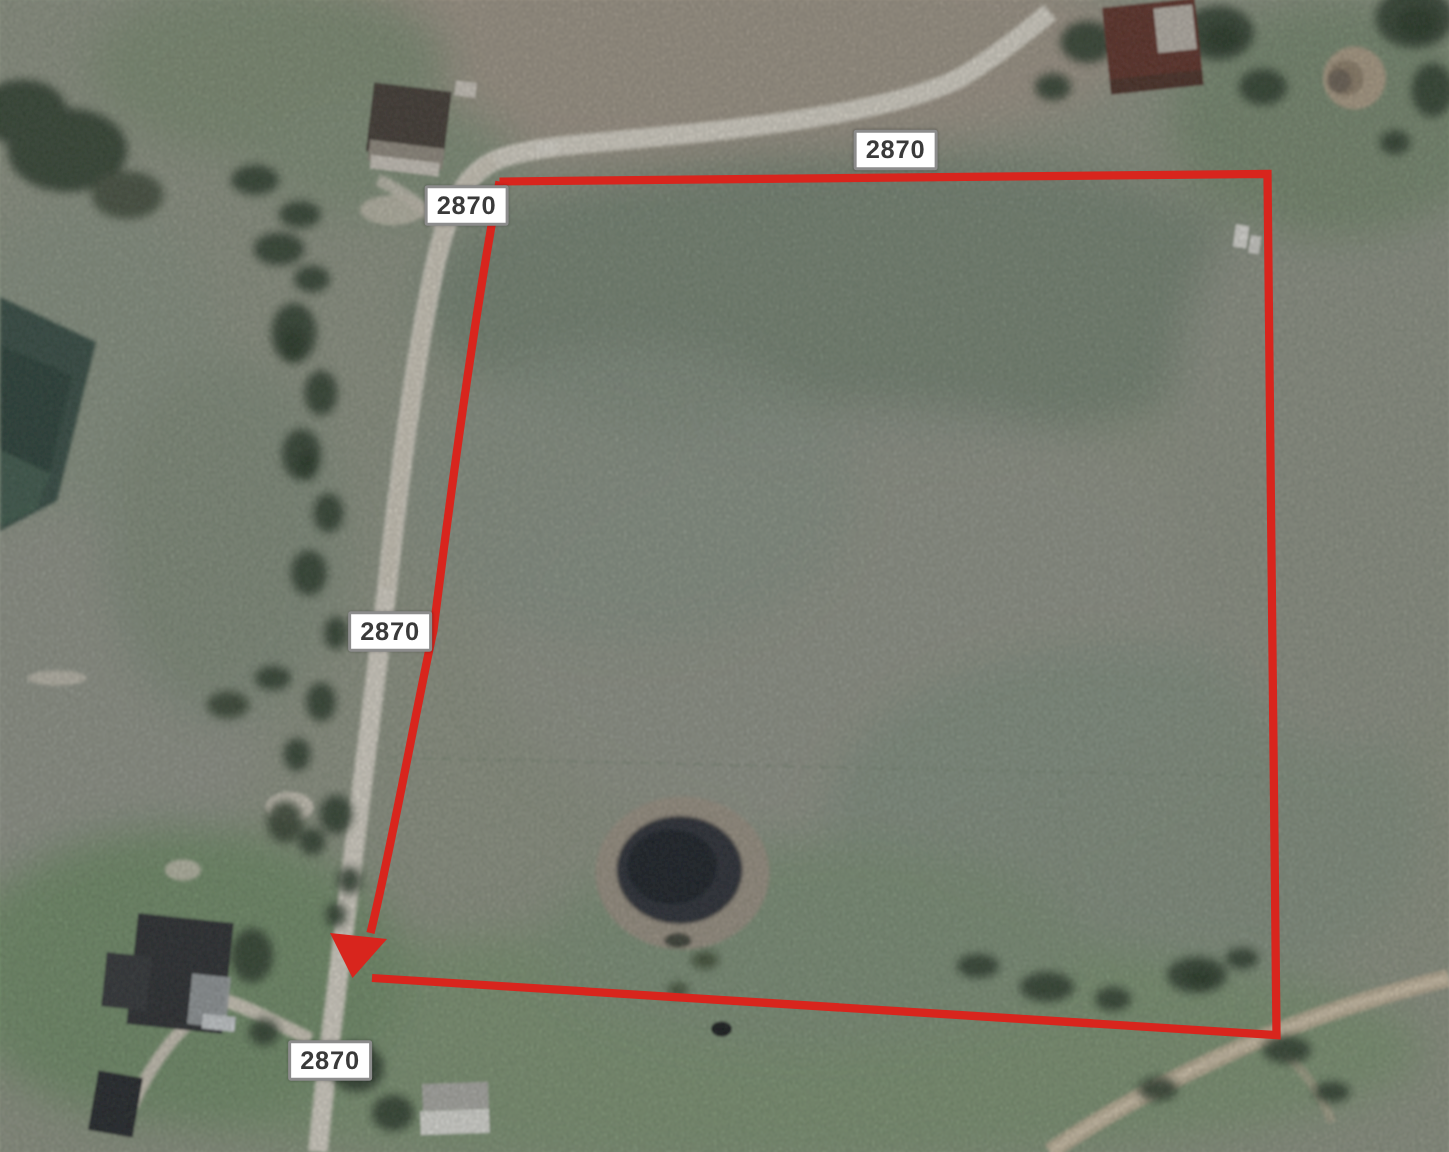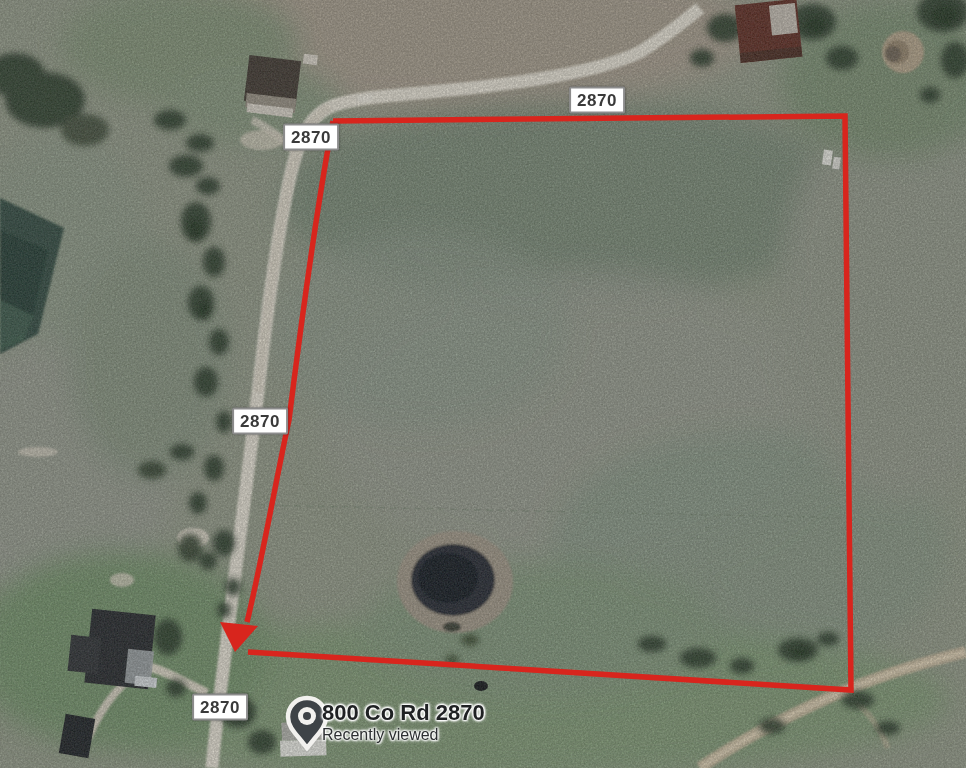--- a/index.html
+++ b/index.html
@@ -209,23 +209,14 @@
       <path d="M333,121 C320,190 304,300 289,420 C278,470 260,570 247,622" fill="none" stroke="#d8251d" stroke-width="5.5"></path>
       <polygon points="235,652 258,626 220,622" fill="#d8251d"></polygon>
     </g>
   </svg>
 
   <div class="road-badge" style="left:597px;top:100px;">2870</div>
   <div class="road-badge" style="left:311px;top:137px;">2870</div>
   <div class="road-badge" style="left:260px;top:421px;">2870</div>
   <div class="road-badge" style="left:220px;top:707px;">2870</div>
 
-  <div id="place-marker">
-    <svg id="pin-icon" viewBox="0 0 46 58">
-      <path d="M23,4 C12,4 4,12.5 4,23 C4,31 9,37 15,44 L23,54 L31,44 C37,37 42,31 42,23 C42,12.5 34,4 23,4 Z" fill="#3e4347" stroke="#f2f1ee" stroke-width="4.5"></path>
-      <circle cx="23" cy="22" r="9" fill="#f2f1ee"></circle>
-      <circle cx="23" cy="22" r="4" fill="#3e4347"></circle>
-    </svg>
-    <div class="pin-title">800 Co Rd 2870</div>
-    <div class="pin-subtitle">Recently viewed</div>
-  </div>
 
 </div>
 
 </body></html>

